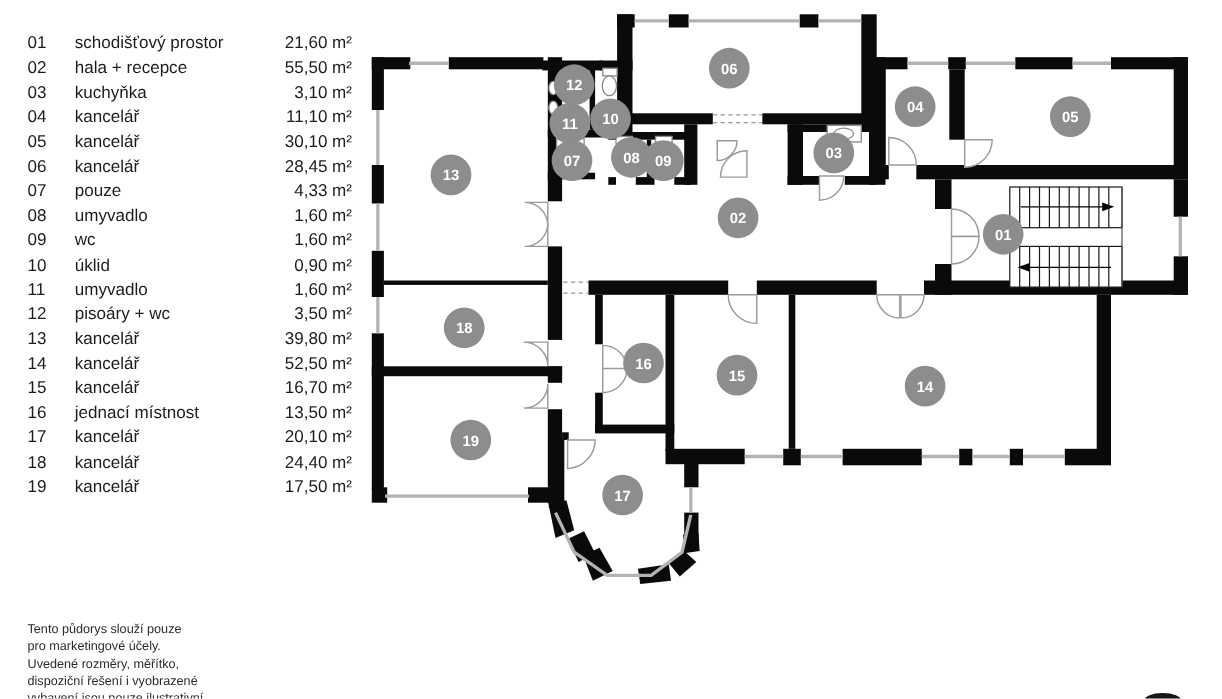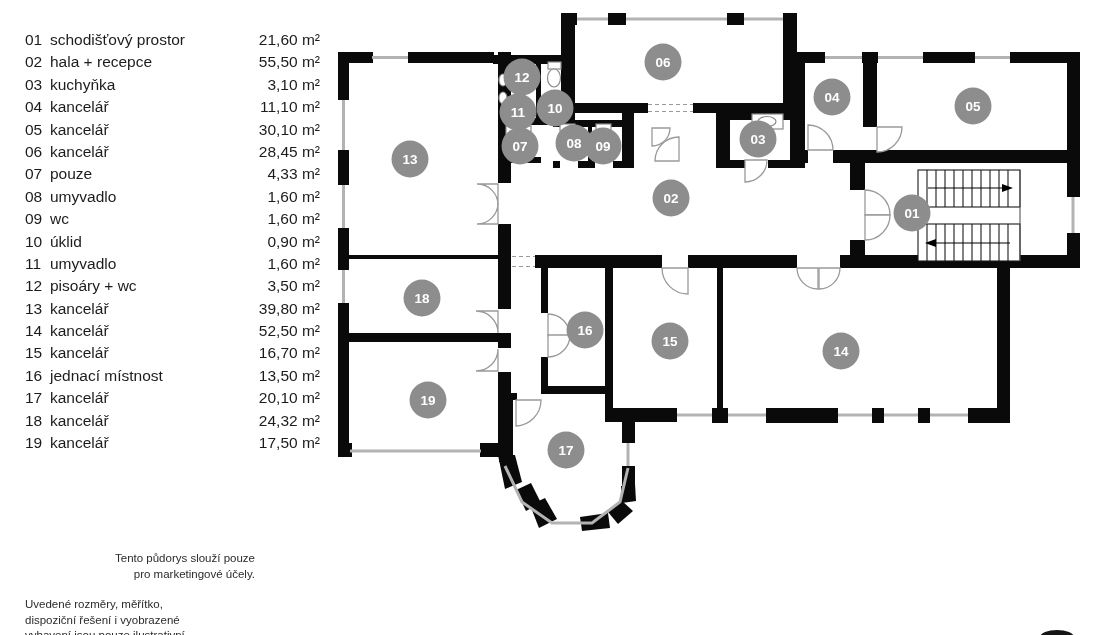--- a/index.html
+++ b/index.html
@@ -4,25 +4,25 @@
 <style>
   html,body{margin:0;padding:0;}
   body{
     width:1111px;height:635px;overflow:hidden;position:relative;
     background:#ffffff;font-family:"Liberation Sans",sans-serif;color:#111;
   }
   
   #legend{position:absolute;left:0;top:31px;width:330px;}
   .lg-row{position:relative;height:22.4px;font-size:15.5px;color:#1c1c1c;white-space:nowrap;}
   .lg-no{position:absolute;left:25px;width:34px;}
-  .lg-name{position:absolute;left:50px;}
+  .lg-name{position:absolute;left:68px;}
   .lg-area{position:absolute;right:10px;text-align:left;}
   
   .footnote{position:absolute;left:25px;width:230px;font-size:11.5px;line-height:15.6px;color:#2b2b2b;}
-  #footnote1{top:551px;text-align:right;}
+  #footnote1{top:565px;}
   #footnote2{top:597px;}
   
   #plan{position:absolute;left:0;top:0;}
   .circle-label{fill:#8d8d8d;}
   .circle-text{fill:#ffffff;font-weight:bold;font-size:13.5px;font-family:"Liberation Sans",sans-serif;}
   
   #logo-sliver{position:absolute;left:1040px;top:630px;width:34px;height:14px;
     background:#161616;border-radius:50%;}
 </style>
 </head>
@@ -110,21 +110,21 @@
       <span class="lg-area">13,50 m²</span>
     </div>
     <div class="lg-row">
       <span class="lg-no">17</span>
       <span class="lg-name">kancelář</span>
       <span class="lg-area">20,10 m²</span>
     </div>
     <div class="lg-row">
       <span class="lg-no">18</span>
       <span class="lg-name">kancelář</span>
-      <span class="lg-area">24,32 m²</span>
+      <span class="lg-area">24,40 m²</span>
     </div>
     <div class="lg-row">
       <span class="lg-no">19</span>
       <span class="lg-name">kancelář</span>
       <span class="lg-area">17,50 m²</span>
     </div>
   </div>
 
 <div id="footnote1" class="footnote">
   <div>Tento půdorys slouží pouze</div>

